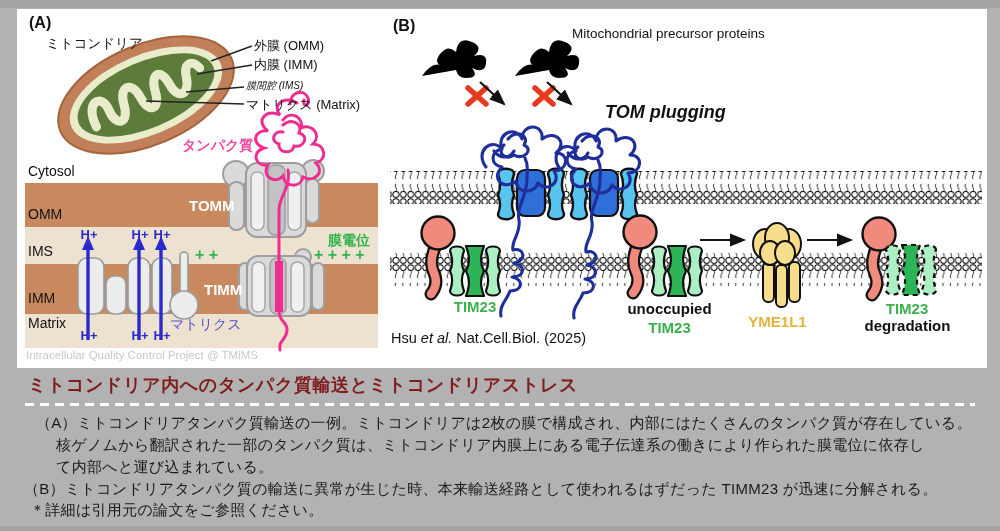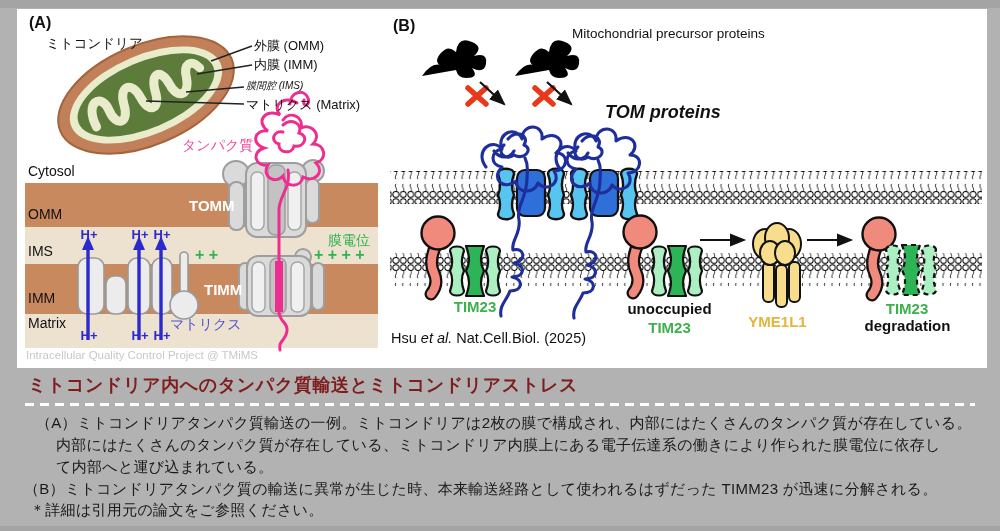--- a/index.html
+++ b/index.html
@@ -216,54 +216,54 @@
     <use href="#tim23g" transform="translate(911,270)" stroke-dasharray="5 4"></use>
   </g>
 </svg>
 
 <div class="lbl b" style="left:29px;top:14px;font-size:16px;">(A)</div>
 <div class="lbl" style="left:46px;top:36px;font-size:13.5px;">ミトコンドリア</div>
 <div class="lbl" style="left:254px;top:39px;font-size:13px;">外膜 (OMM)</div>
 <div class="lbl" style="left:254px;top:58px;font-size:13px;">内膜 (IMM)</div>
 <div class="lbl" style="left:246px;top:80px;font-size:10px;font-style:italic;">膜間腔 (IMS)</div>
 <div class="lbl" style="left:246px;top:98px;font-size:13px;">マトリクス (Matrix)</div>
-<div class="lbl" style="left:182px;top:137px;font-size:14px;font-weight:400;color:var(--magenta-label,#f247a1);">タンパク質</div>
+<div class="lbl" style="left:182px;top:137px;font-size:14px;font-weight:700;color:var(--magenta-label,#f247a1);">タンパク質</div>
 
 <div class="lbl" style="left:28px;top:163px;font-size:14px;">Cytosol</div>
 <div class="lbl" style="left:28px;top:206px;font-size:14px;">OMM</div>
 <div class="lbl" style="left:28px;top:243px;font-size:14px;">IMS</div>
 <div class="lbl" style="left:28px;top:290px;font-size:14px;">IMM</div>
 <div class="lbl" style="left:28px;top:315px;font-size:14px;">Matrix</div>
 
 <div class="lbl b white" style="left:189px;top:197px;font-size:15px;">TOMM</div>
 <div class="lbl b white" style="left:204px;top:281px;font-size:15px;">TIMM</div>
 
 <div class="lbl b blue center" style="left:78px;top:228px;width:22px;font-size:13px;">H+</div>
 <div class="lbl b blue center" style="left:129px;top:228px;width:22px;font-size:13px;">H+</div>
 <div class="lbl b blue center" style="left:151px;top:228px;width:22px;font-size:13px;">H+</div>
 <div class="lbl b blue center" style="left:78px;top:329px;width:22px;font-size:13px;">H+</div>
 <div class="lbl b blue center" style="left:129px;top:329px;width:22px;font-size:13px;">H+</div>
 <div class="lbl b blue center" style="left:151px;top:329px;width:22px;font-size:13px;">H+</div>
 
 <div class="lbl" style="left:170px;top:316px;font-size:14px;color:var(--etc-blue,#5252cf);">マトリクス</div>
-<div class="lbl" style="left:328px;top:232px;font-size:14px;font-weight:400;color:var(--green,#2fb34c);">膜電位</div>
+<div class="lbl" style="left:328px;top:232px;font-size:14px;font-weight:700;color:var(--green,#2fb34c);">膜電位</div>
 <div class="lbl b" style="left:314px;top:246px;font-size:16px;color:var(--green,#2fb34c);">+ + + +</div>
 <div class="lbl b" style="left:195px;top:246px;font-size:16px;color:var(--green,#2fb34c);">+ +</div>
 <div class="lbl" style="left:26px;top:349px;font-size:11.5px;color:#c8c8c8;">Intracellular Quality Control Project @ TMiMS</div>
 
 <div class="lbl b" style="left:393px;top:17px;font-size:16px;">(B)</div>
 <div class="lbl" style="left:572px;top:26px;font-size:13.5px;">Mitochondrial precursor proteins</div>
-<div class="lbl b i" style="left:605px;top:102px;font-size:18px;">TOM proteins</div>
+<div class="lbl b i" style="left:605px;top:102px;font-size:18px;">TOM plugging</div>
 <div class="lbl b green center" style="left:448px;top:298px;width:54px;font-size:15px;">TIM23</div>
 <div class="lbl b center" style="left:617px;top:300px;width:105px;font-size:15px;">unoccupied</div>
 <div class="lbl b green center" style="left:617px;top:319px;width:105px;font-size:15px;">TIM23</div>
 <div class="lbl b center" style="left:735px;top:313px;width:85px;font-size:15px;color:var(--yellow-label,#e3b43e);">YME1L1</div>
 <div class="lbl b green center" style="left:867px;top:300px;width:80px;font-size:15px;">TIM23</div>
 <div class="lbl b center" style="left:855px;top:317px;width:105px;font-size:15px;">degradation</div>
 <div class="lbl" style="left:391px;top:330px;font-size:14.5px;"><span>Hsu </span><span class="i">et al.</span><span> Nat.Cell.Biol. (2025)</span></div>
 
 <div id="caption-title" class="lbl">ミトコンドリア内へのタンパク質輸送とミトコンドリアストレス</div>
 <div id="caption-divider" class="abs"></div>
 <div class="lbl capline" style="left:36px;top:414px;">（A）ミトコンドリアタンパク質輸送の一例。ミトコンドリアは2枚の膜で構成され、内部にはたくさんのタンパク質が存在している。</div>
-<div class="lbl capline" style="left:56px;top:436px;">内部にはたくさんのタンパク質が存在している、ミトコンドリア内膜上にある電子伝達系の働きにより作られた膜電位に依存し</div>
+<div class="lbl capline" style="left:56px;top:436px;">核ゲノムから翻訳された一部のタンパク質は、ミトコンドリア内膜上にある電子伝達系の働きにより作られた膜電位に依存し</div>
 <div class="lbl capline" style="left:56px;top:458px;">て内部へと運び込まれている。</div>
 <div class="lbl capline" style="left:24px;top:480px;">（B）ミトコンドリアタンパク質の輸送に異常が生じた時、本来輸送経路として使われるはずだった TIMM23 が迅速に分解される。</div>
 <div class="lbl capline" style="left:30px;top:501px;">＊詳細は引用元の論文をご参照ください。</div>
 
 </body></html>

